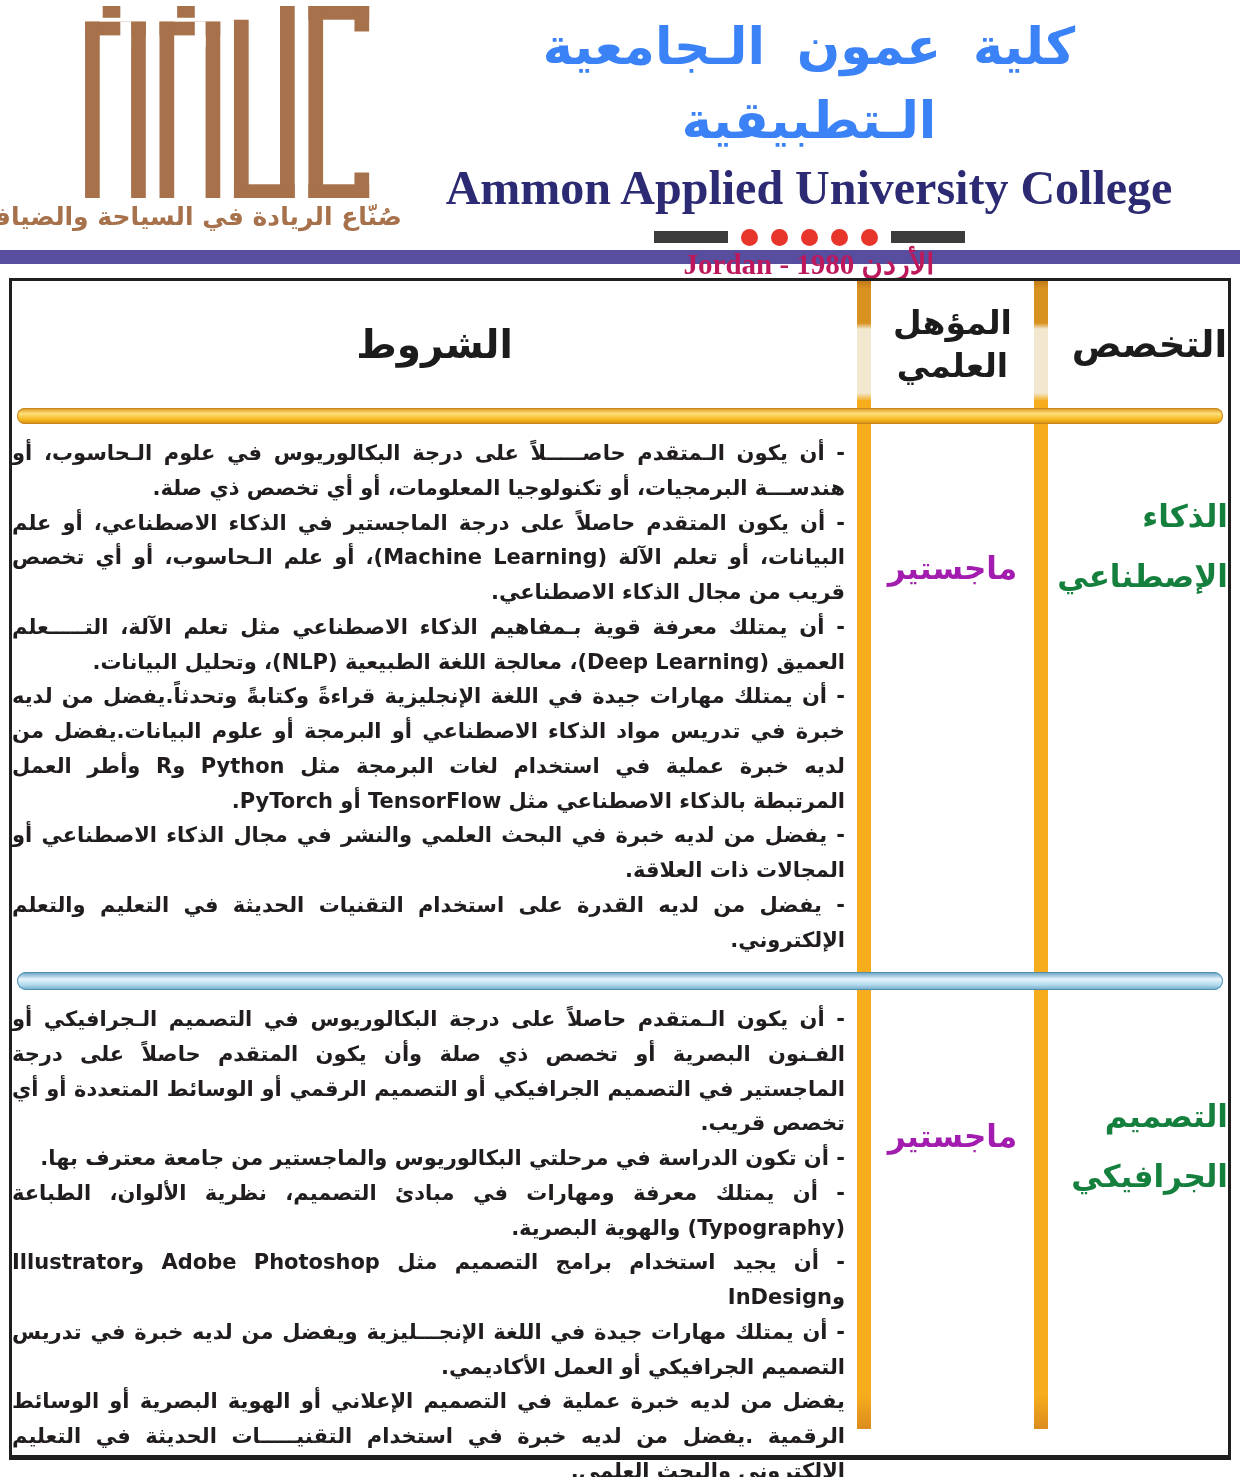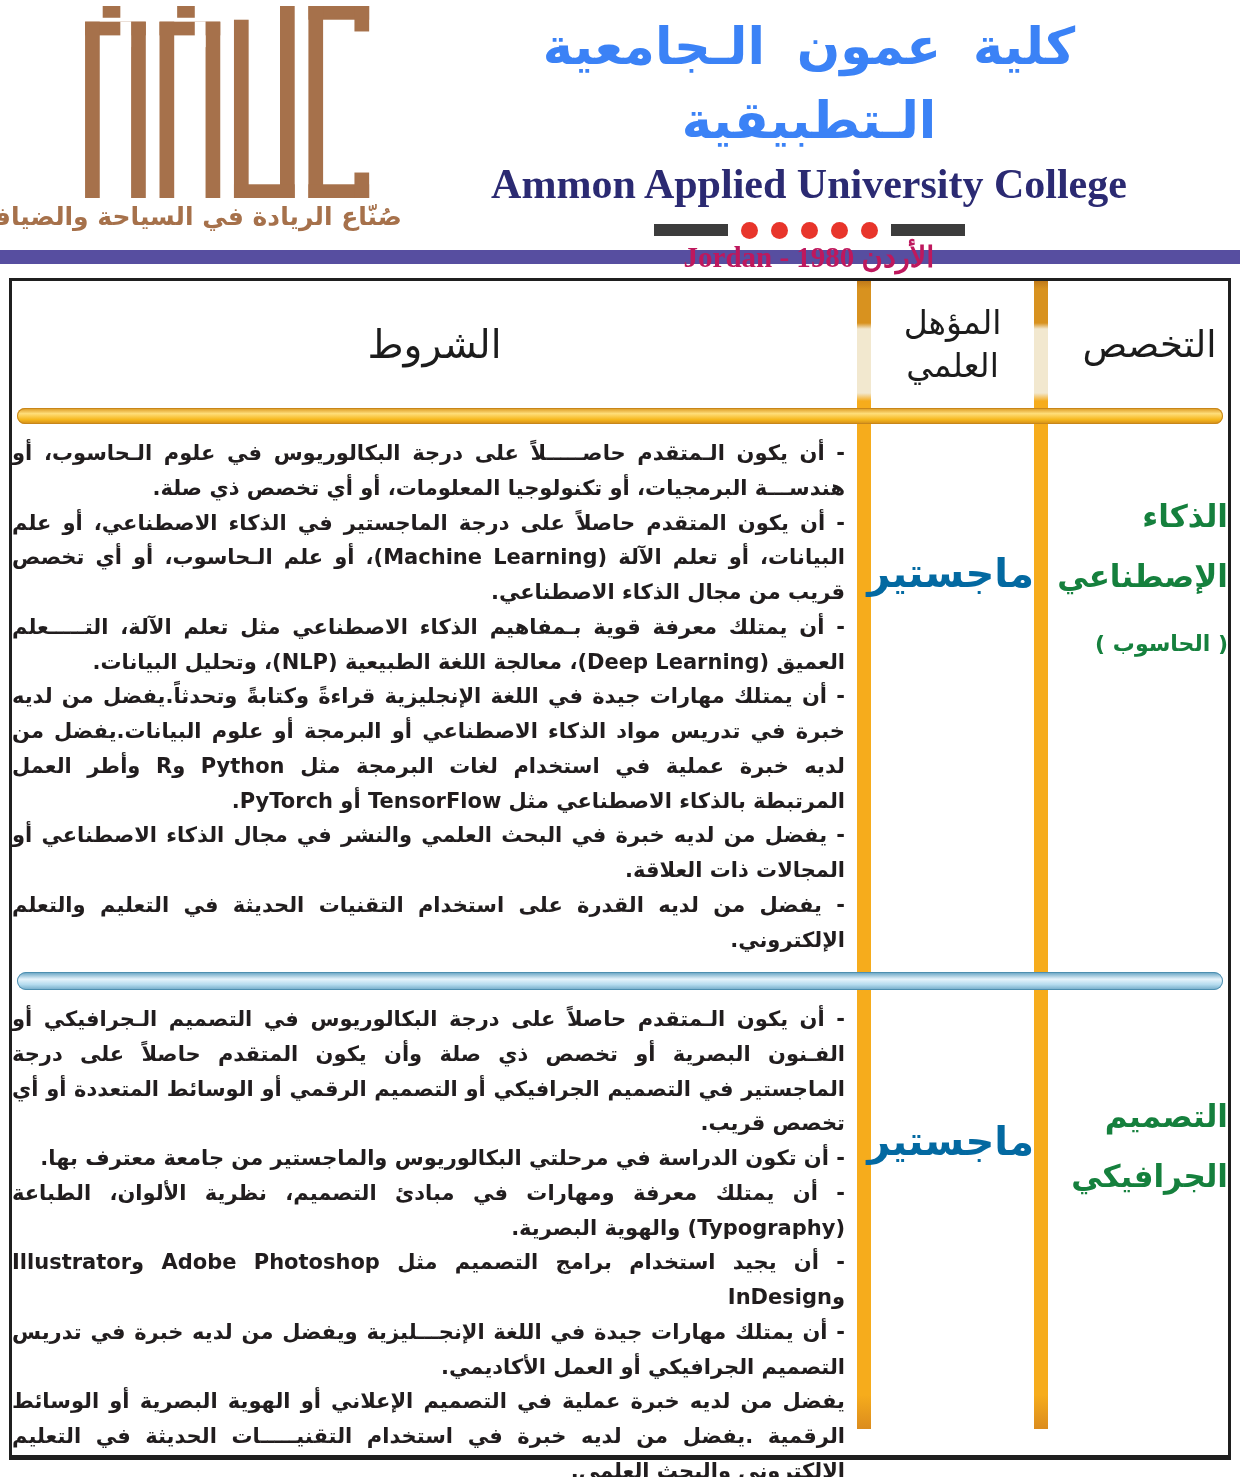--- a/index.html
+++ b/index.html
@@ -19,21 +19,21 @@
     color:#a6714b; font-weight:bold; font-size:25px;
     direction:rtl; margin-top:4px; white-space:nowrap;
   }
   .title-col { flex:1; text-align:center; padding-top:6px; }
   .title-ar {
     color:#3b82f6; font-size:51px; font-weight:bold;
     direction:rtl; line-height:1.45; word-spacing:14px;
   }
   .title-en {
     color:#2b2a72; font-family:"Liberation Serif", serif;
-    font-size:42px; font-weight:bold; margin-top:2px; white-space:nowrap;
+    font-size:48px; font-weight:bold; margin-top:2px; white-space:nowrap;
   }
   .ornament { display:flex; justify-content:center; align-items:center; gap:13px; margin-top:14px; }
   .orn-bar { width:74px; height:12px; background:#3c3c3c; }
   .orn-dot { width:17px; height:17px; border-radius:50%; background:#e8352b; }
   .origin-line {
     font-family:"Liberation Serif", serif; font-weight:bold;
     font-size:29px; color:#be185d; margin-top:1px; direction:ltr;
   }
 
   .purple-bar { height:14px; background:#574ea0; width:100%; }
@@ -57,21 +57,21 @@
   .vbar.v1 { right:180px; }
   .vbar.v2 { right:357px; }
 
   .grid-row {
     position:relative; z-index:2;
     display:grid; direction:rtl;
     grid-template-columns:180px 14px 163px 14px 1fr;
   }
   .thead-row { height:127px; }
   .th { display:flex; align-items:center; justify-content:center;
-        font-weight:normal; color:#1c1c1c; text-align:center; }
+        font-weight:bold; color:#1c1c1c; text-align:center; }
   .th-spec { font-size:37px;padding-left:23px; }
   .th-qual { font-size:33px; line-height:1.3; }
   .th-cond { font-size:39px; }
 
   .capsule { position:relative; z-index:3; margin:0 5px; border-radius:9px; }
   .capsule.gold {
     height:16px;
     background:linear-gradient(to bottom,#d9941c,#ffde7a 35%,#f6b81f 72%,#cf8a19);
     box-shadow:inset 0 0 0 1px #c8861a;
   }
@@ -83,22 +83,22 @@
 
   .body-row1 { height:548px; }
   .body-row2 { height:462px; }
 
   .spec-cell { text-align:right; font-weight:bold; color:#15803d;
                font-size:31px; line-height:1.95; direction:rtl; }
   .row1 .spec-cell { padding-top:62px; }
   .row2 .spec-cell { padding-top:96px; }
   .spec-note { font-size:22px; margin-top:16px; font-weight:bold; }
 
-  .qual-cell { text-align:center; font-weight:bold; color:#0369a1;
-               font-size:40px; direction:rtl; }
+  .qual-cell { text-align:center; font-weight:bold; color:#a21caf;
+               font-size:31px; direction:rtl; }
   .row1 .qual-cell { padding-top:126px; }
   .row2 .qual-cell { padding-top:128px; }
 
   .cond-cell {
     direction:rtl; text-align:justify;
     padding:12px 12px 0 0;
     font-size:21px; line-height:1.655; font-weight:bold; color:#211d1e;
   }
   .cond-p { margin:0; }
 </style>
@@ -166,21 +166,20 @@
     <div class="th th-qual">المؤهل العلمي</div>
     <div></div>
     <div class="th th-cond">الشروط</div>
   </div>
 
   <div class="capsule gold"></div>
 
   <div class="grid-row body-row1 row1">
     <div class="spec-cell">
       <div>الذكاء الإصطناعي</div>
-      <div class="spec-note">( الحاسوب )</div>
     </div>
     <div></div>
     <div class="qual-cell">ماجستير</div>
     <div></div>
     <div class="cond-cell">
         <p class="cond-p">- أن يكون الـمتقدم حاصـــــلاً على درجة البكالوريوس في علوم الـحاسوب، أو هندســـة البرمجيات، أو تكنولوجيا المعلومات، أو أي تخصص ذي صلة.</p>
         <p class="cond-p">- أن يكون المتقدم حاصلاً على درجة الماجستير في الذكاء الاصطناعي، أو علم البيانات، أو تعلم الآلة (Machine Learning)، أو علم الـحاسوب، أو أي تخصص قريب من مجال الذكاء الاصطناعي.</p>
         <p class="cond-p">- أن يمتلك معرفة قوية بـمفاهيم الذكاء الاصطناعي مثل تعلم الآلة، التـــــعلم العميق (Deep Learning)، معالجة اللغة الطبيعية (NLP)، وتحليل البيانات.</p>
         <p class="cond-p">- أن يمتلك مهارات جيدة في اللغة الإنجليزية قراءةً وكتابةً وتحدثاً.يفضل من لديه خبرة في تدريس مواد الذكاء الاصطناعي أو البرمجة أو علوم البيانات.يفضل من لديه خبرة عملية في استخدام لغات البرمجة مثل Python وR وأطر العمل المرتبطة بالذكاء الاصطناعي مثل TensorFlow أو PyTorch.</p>
         <p class="cond-p">- يفضل من لديه خبرة في البحث العلمي والنشر في مجال الذكاء الاصطناعي أو المجالات ذات العلاقة.</p>

